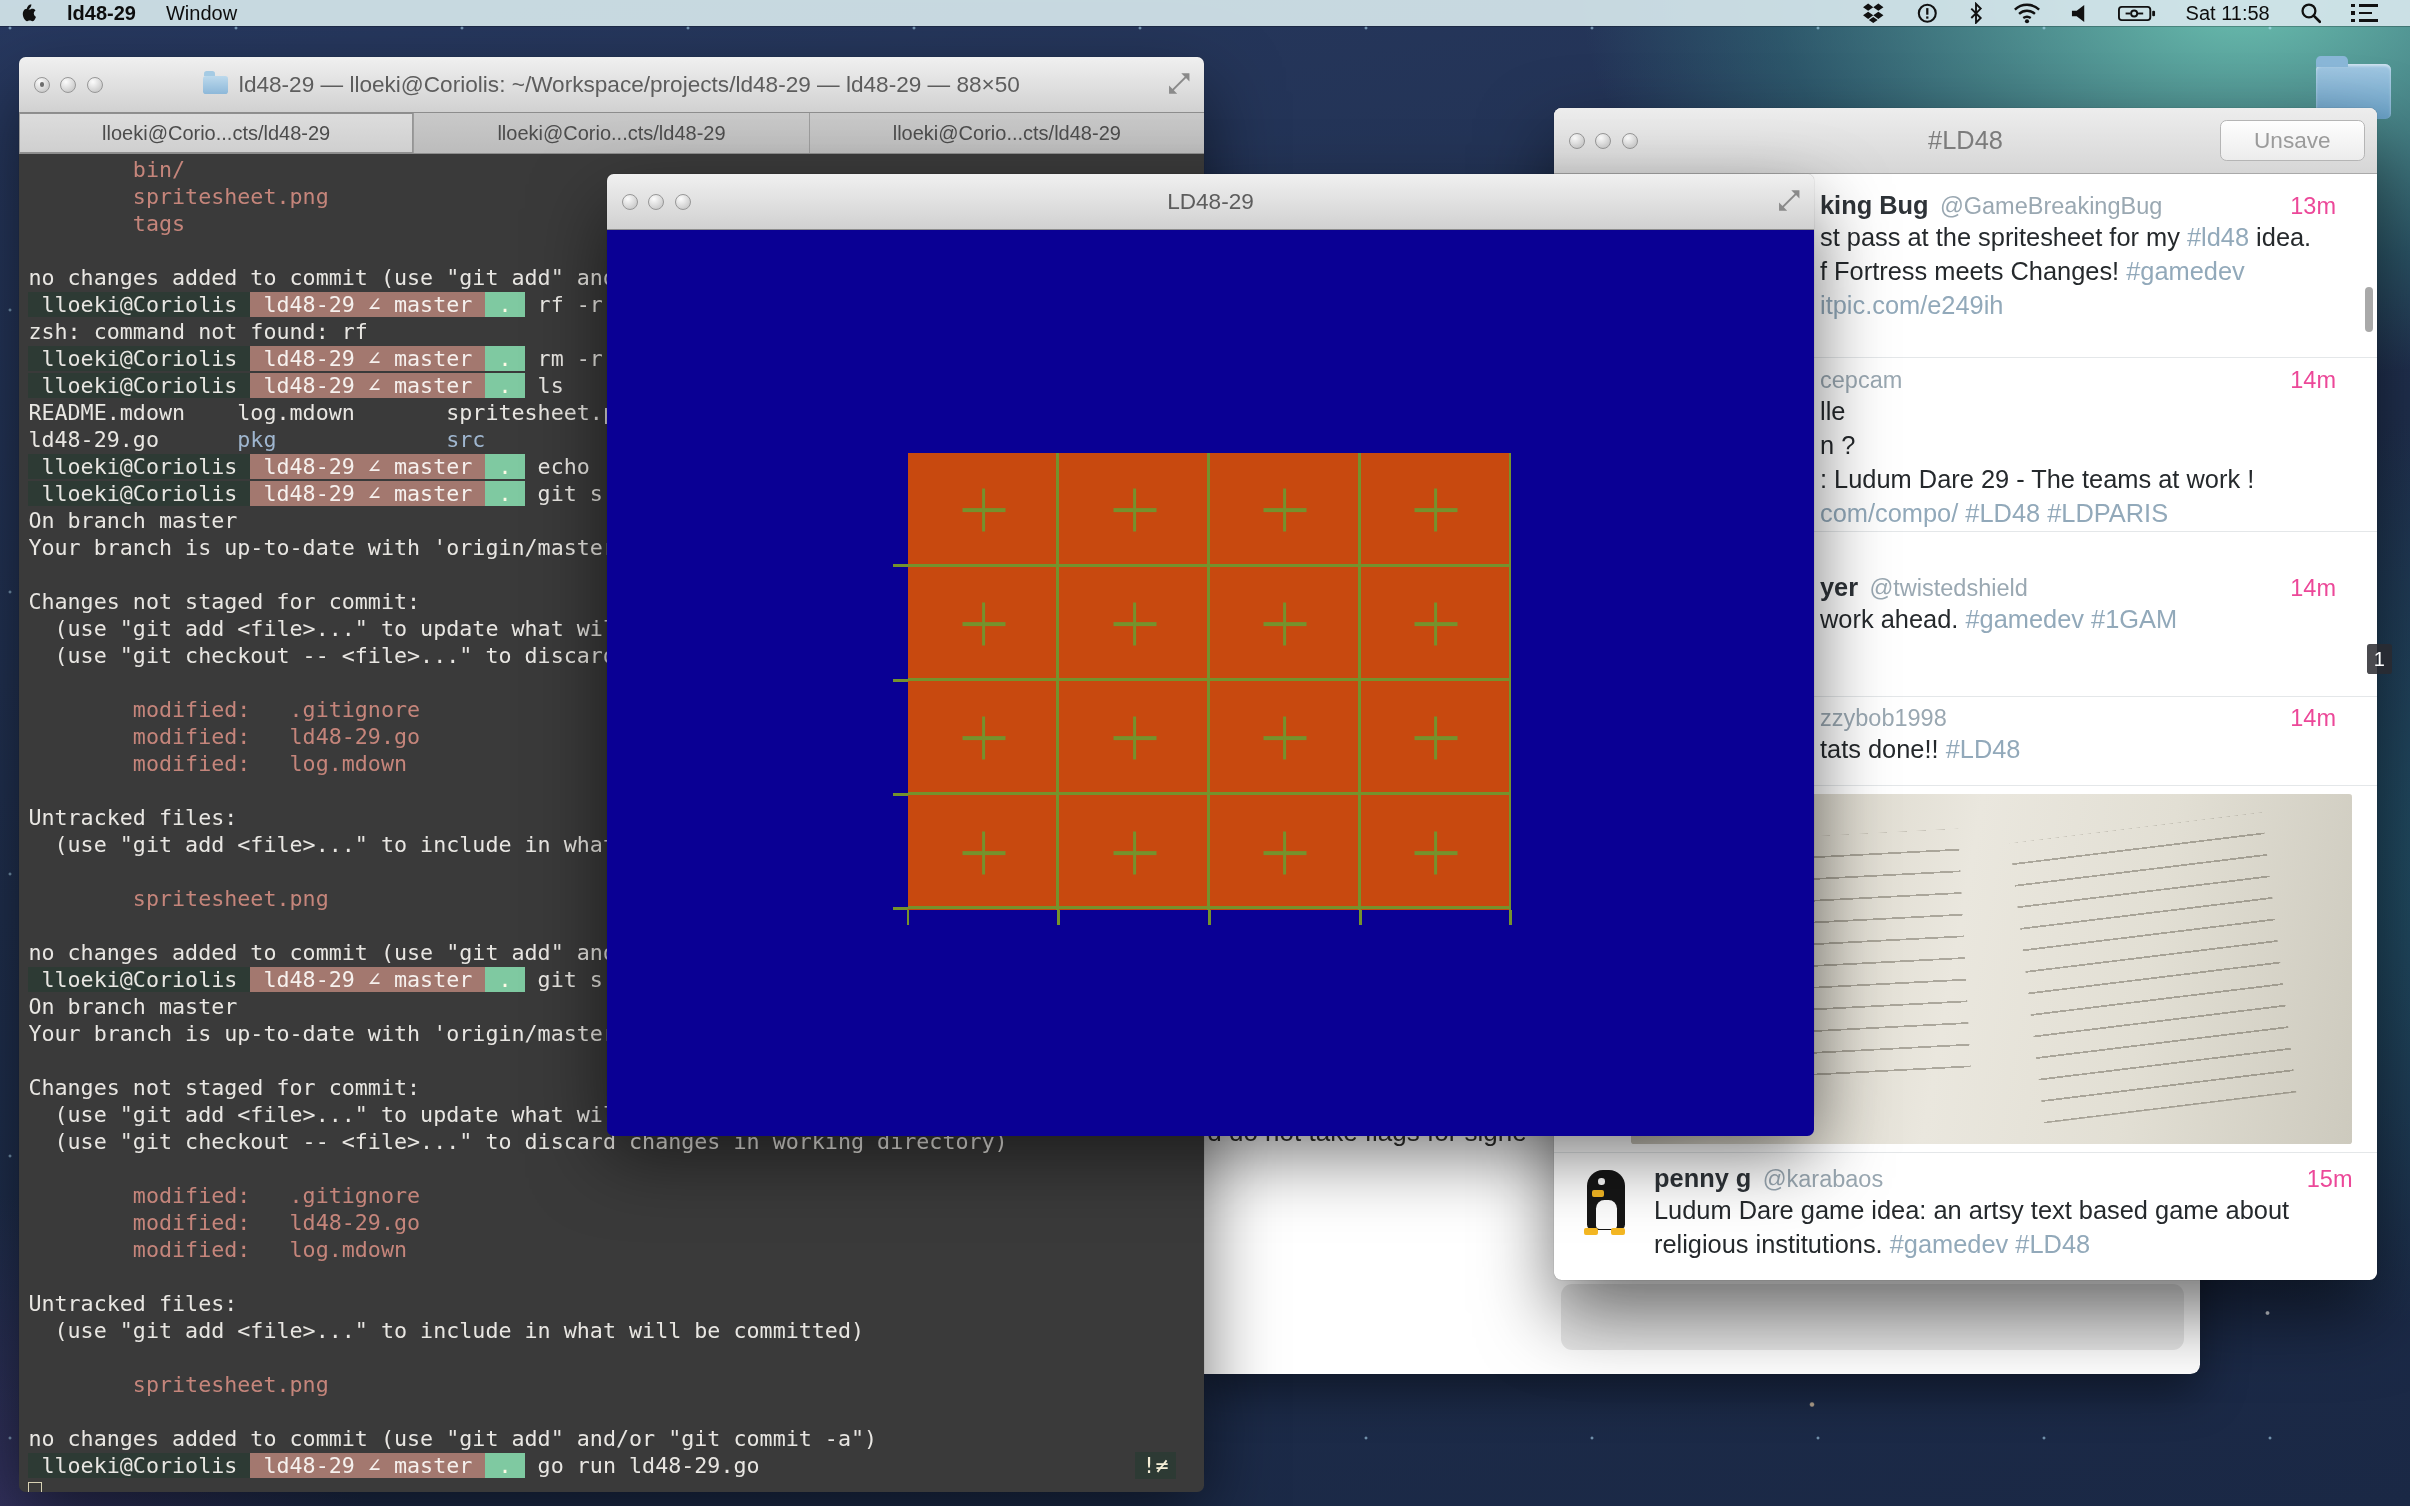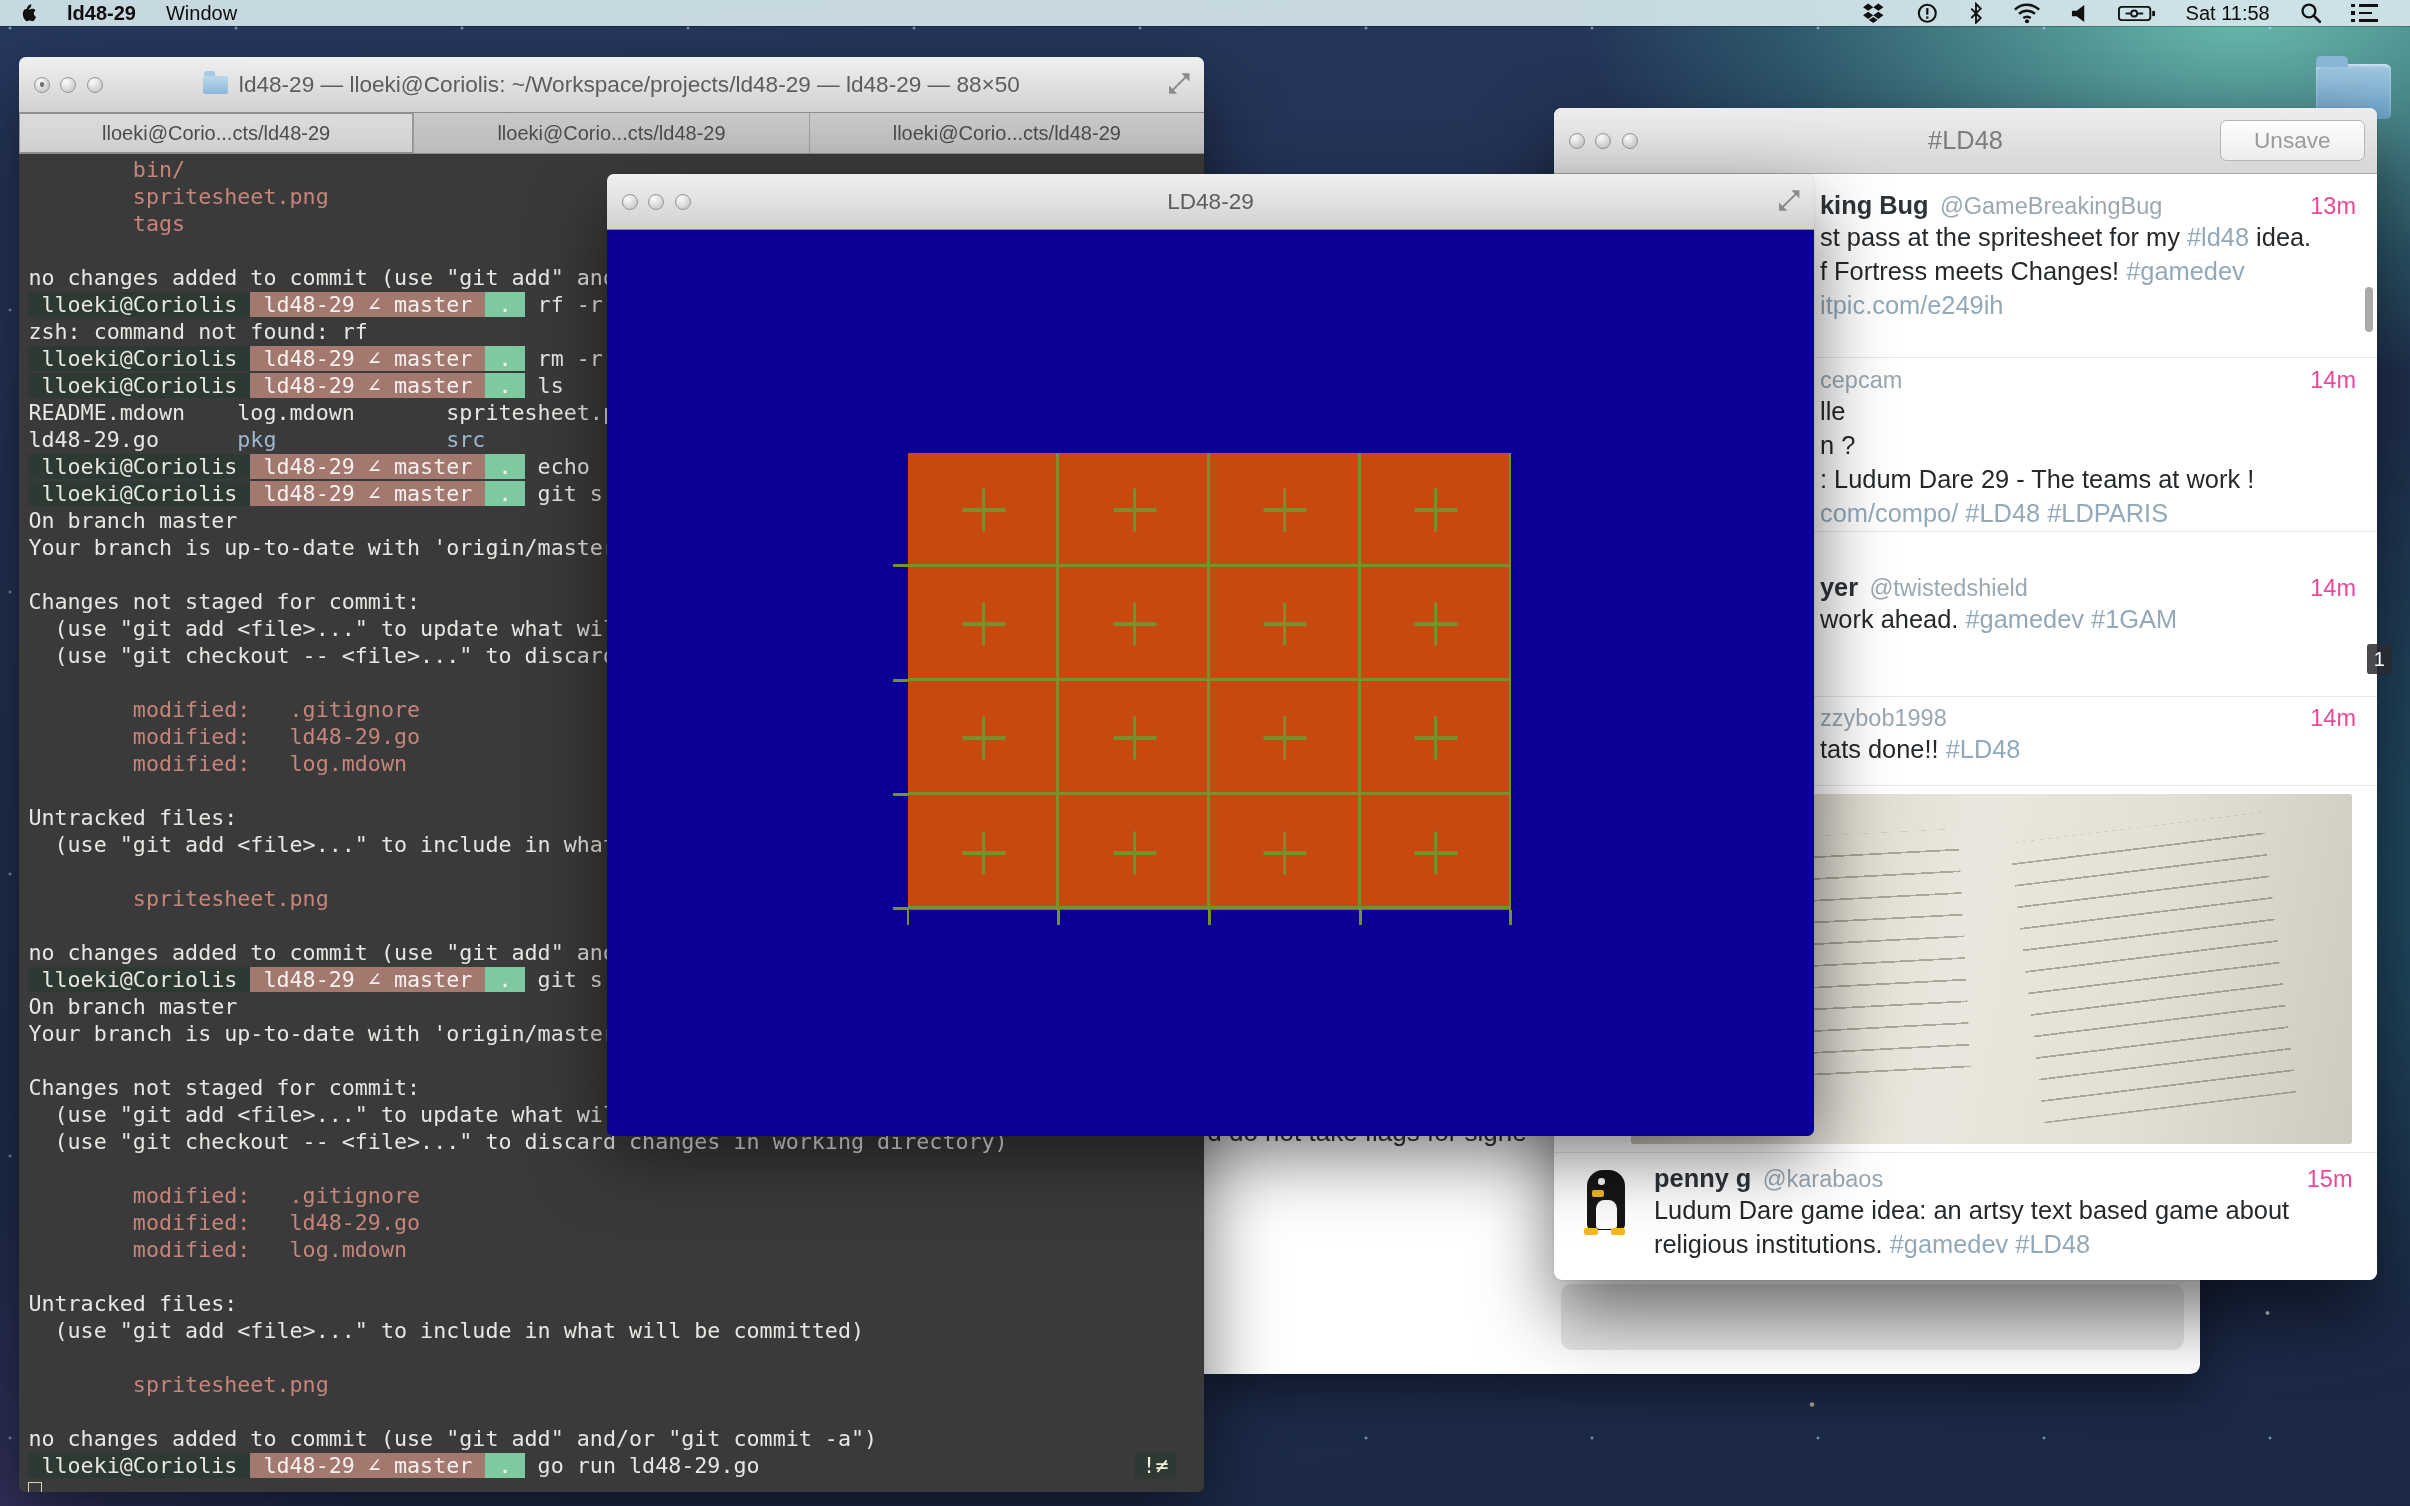--- a/index.html
+++ b/index.html
@@ -85,21 +85,21 @@
 
 
 .tw-win{left:1554px;top:108px;width:823px;height:1172px;background:#fff;border-radius:7.5px;z-index:3}
 .tw-titlebar{position:relative;height:66px;background:linear-gradient(#ededed,#d6d6d6);
  border-bottom:0.9px solid #a9a9a9;border-radius:7.5px 7.5px 0 0;display:flex;align-items:center;justify-content:center}
 .tw-title{font-size:25.4px;color:#7c7c7c}
 .unsave{position:absolute;right:12.2px;top:12.2px;width:145px;height:41px;border:0.9px solid #b5b5b5;border-radius:6.6px;
  background:linear-gradient(#fefefe,#ececec);color:#9b9b9b;font-size:22.6px;
  display:flex;align-items:center;justify-content:center}
 .tweets{position:relative;height:1105px;overflow:hidden;border-radius:0 0 7.5px 7.5px;background:#fff}
-.tweet{position:relative;padding:13px 21px 0 266px;border-bottom:1.9px solid #e4e7e9;overflow:hidden}
+.tweet{position:relative;padding:13px 41px 0 266px;border-bottom:1.9px solid #e4e7e9;overflow:hidden}
 .t1{height:184px;padding-top:17px}
 .t2{height:174px;padding-top:9.4px}
 .t3{height:165px;padding-top:41px}
 .t4{height:89px;padding-top:7.5px}
 .tphoto{height:367px;padding:7.5px 21px 0 77px}
 .t5{height:127px;padding:11.3px 24.5px 0 100px;border-bottom:none}
 .trow{display:flex;align-items:baseline;font-size:25.4px}
 .tname{font-weight:bold;color:#2e3338;margin-right:11.3px}
 .thandle{color:#9aa8b2;font-size:23.5px}
 .ttime{margin-left:auto;color:#ec4899;font-size:23.5px}

